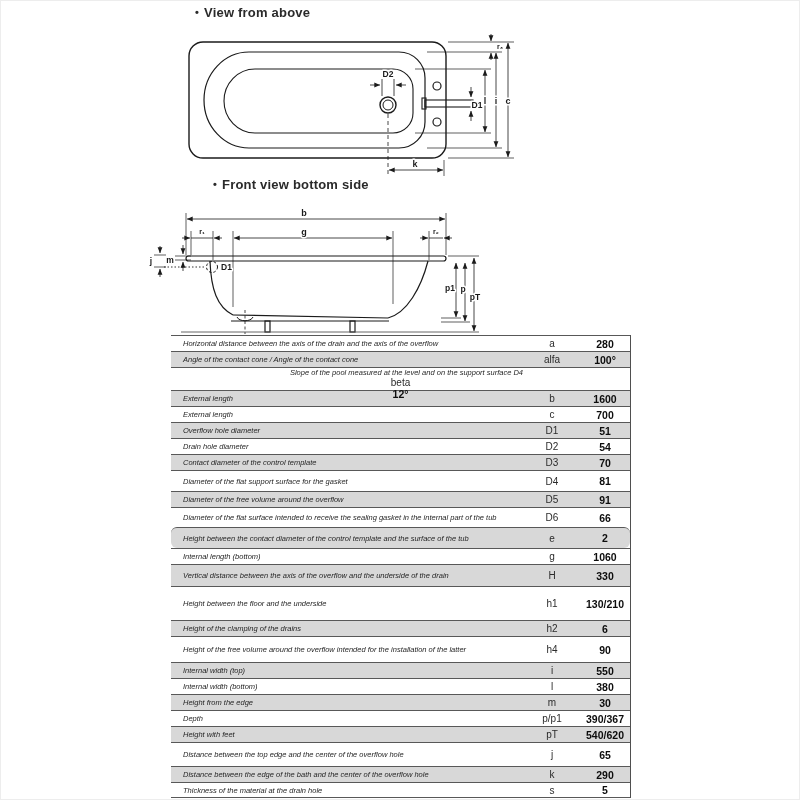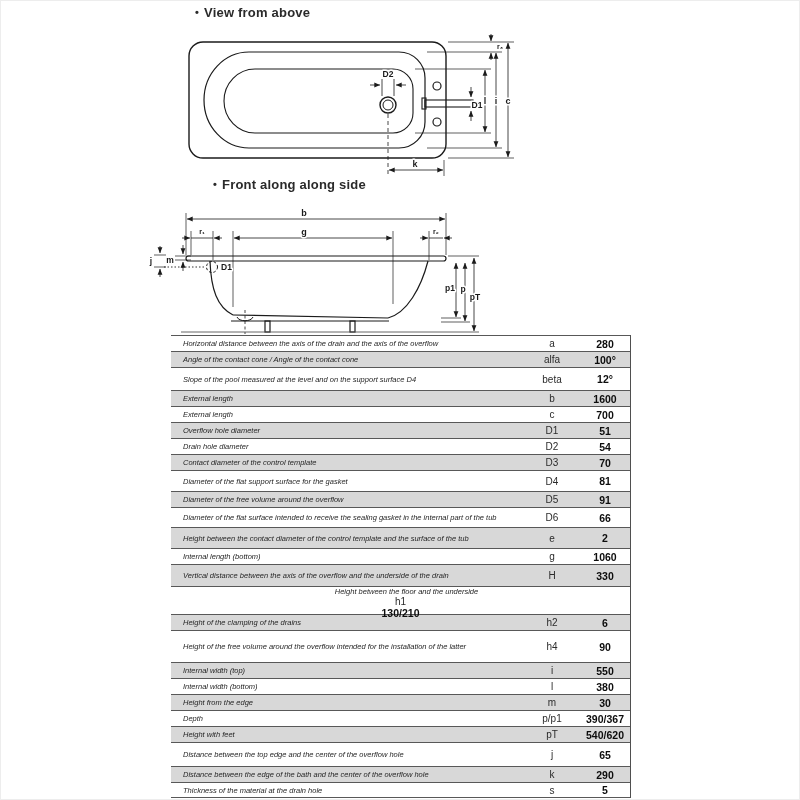--- a/index.html
+++ b/index.html
@@ -16,46 +16,46 @@
   .dimtxt{font-size:9px;font-weight:700;}
   .dimtxt-sm{font-size:7px;font-weight:700;}
   .dimtxt-d{font-size:8.5px;font-weight:700;}
   
   .spec-table{position:absolute;left:170px;top:334px;width:460px;
               border-right:1px solid #4f4f4f;box-sizing:border-box;}
   .trow{display:flex;align-items:center;height:16px;box-sizing:border-box;
         border-top:1px solid #585858;background:#fff;}
   .trow:last-child{border-bottom:1px solid #585858;}
   .trow:nth-child(even){background:#d8d8d8;}
-  .trow:nth-child(3){height:23px;}
+  .trow:nth-child(3){height:23px;flex-direction:column;}
   .trow:nth-child(9){height:21px;}
   .trow:nth-child(11){height:20px;}
-  .trow:nth-child(12){height:21px;}
+  .trow:nth-child(12){height:21px;border-radius:6px;}
   .trow:nth-child(14){height:22px;align-items:center;}
-  .trow:nth-child(15){height:28px;flex-direction:column;}
-  .trow:nth-child(17){height:32px;}
+  .trow:nth-child(15){height:34px;}
+  .trow:nth-child(17){height:26px;}
   .trow:nth-child(23){height:24px;}
   .td-desc{flex:1 1 auto;padding-left:12px;font-size:7.5px;font-style:italic;color:#1f1f1f;
            white-space:nowrap;overflow:visible;}
   .td-sym{width:56px;text-align:center;font-size:10px;color:#2b2b2b;flex:0 0 auto;}
   .td-val{width:50px;text-align:center;font-size:10.5px;font-weight:700;color:#0d0d0d;flex:0 0 auto;}
 </style>
 </head>
 <body>
 
 <div class="canvas">
 
   <div class="view-title" id="title-top">
     <span class="bullet">•</span>
     <span>View from above</span>
   </div>
 
   <div class="view-title" id="title-front">
     <span class="bullet">•</span>
-    <span>Front along along side</span>
+    <span>Front view bottom side</span>
   </div>
 
   <svg width="800" height="345" viewBox="0 0 800 345">
     <defs>
       <marker id="ar" viewBox="0 0 10 10" refX="9.5" refY="5" markerWidth="7.5" markerHeight="7.5" orient="auto-start-reverse">
         <path d="M0,1 L10,5 L0,9 z" fill="#1b1b1b"></path>
       </marker>
     </defs>
 
     <g fill="none" stroke="#1b1b1b">

